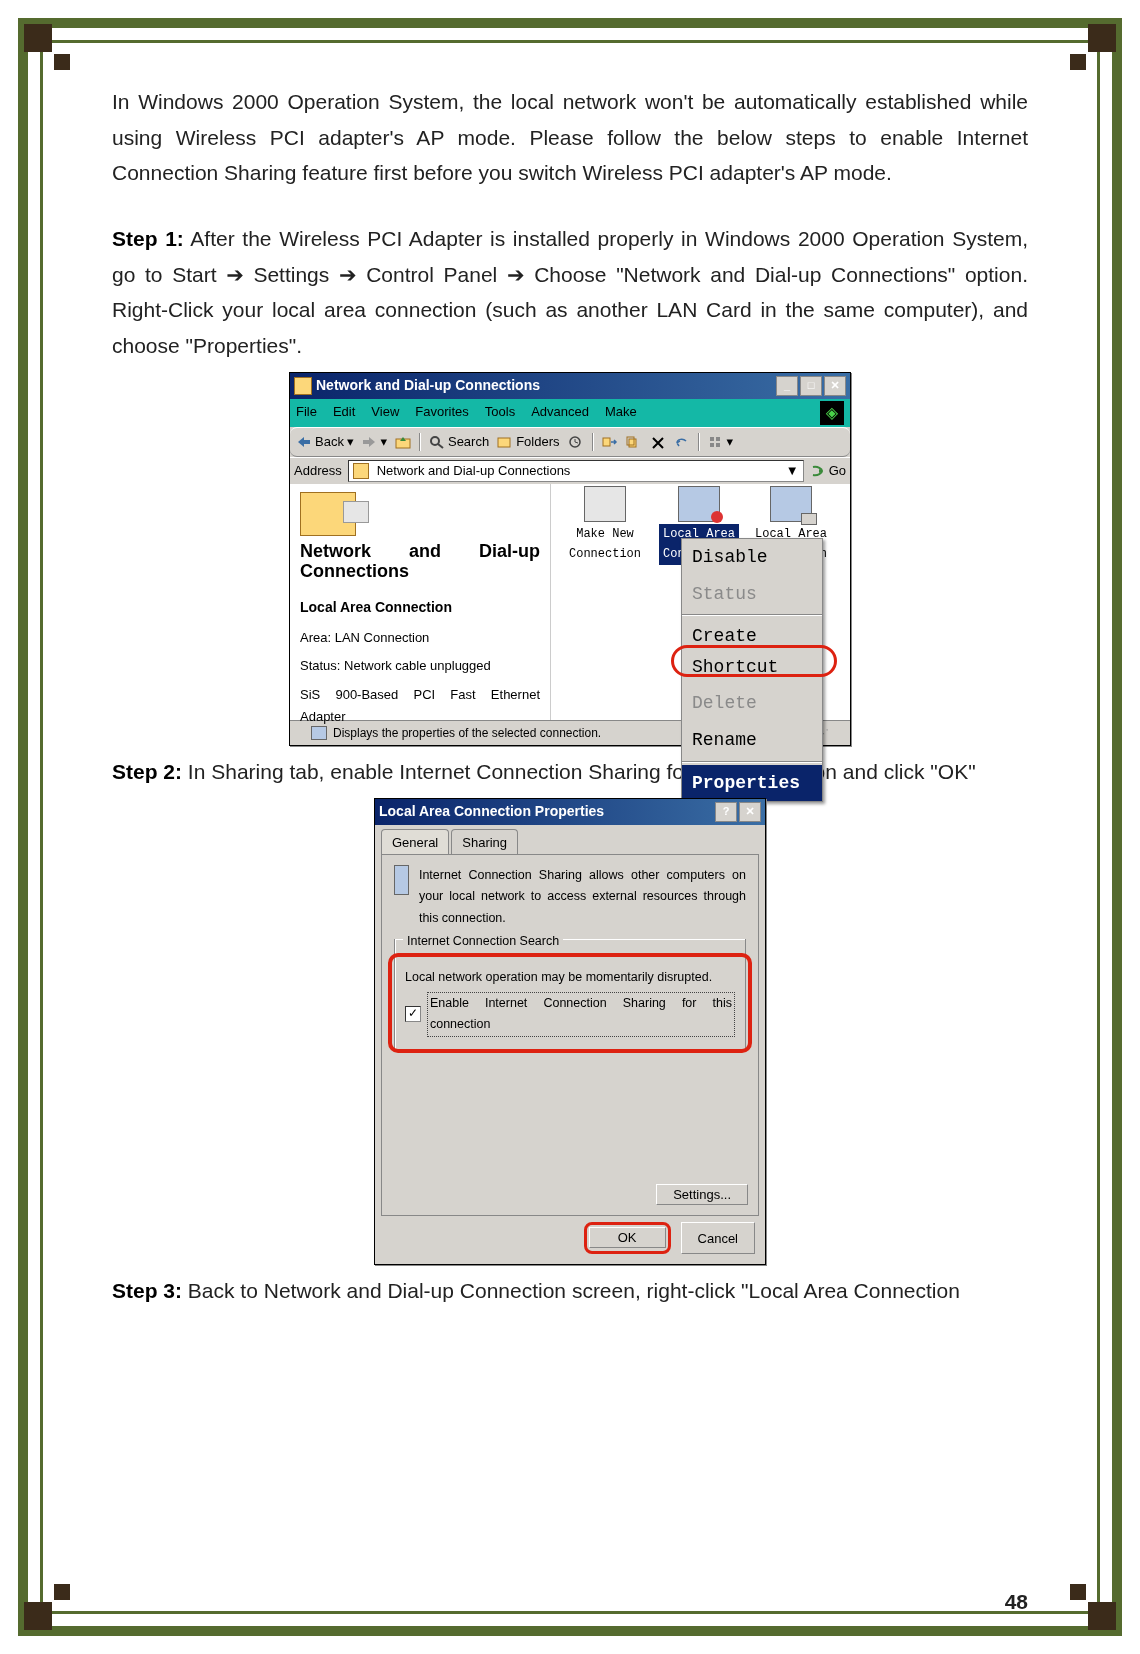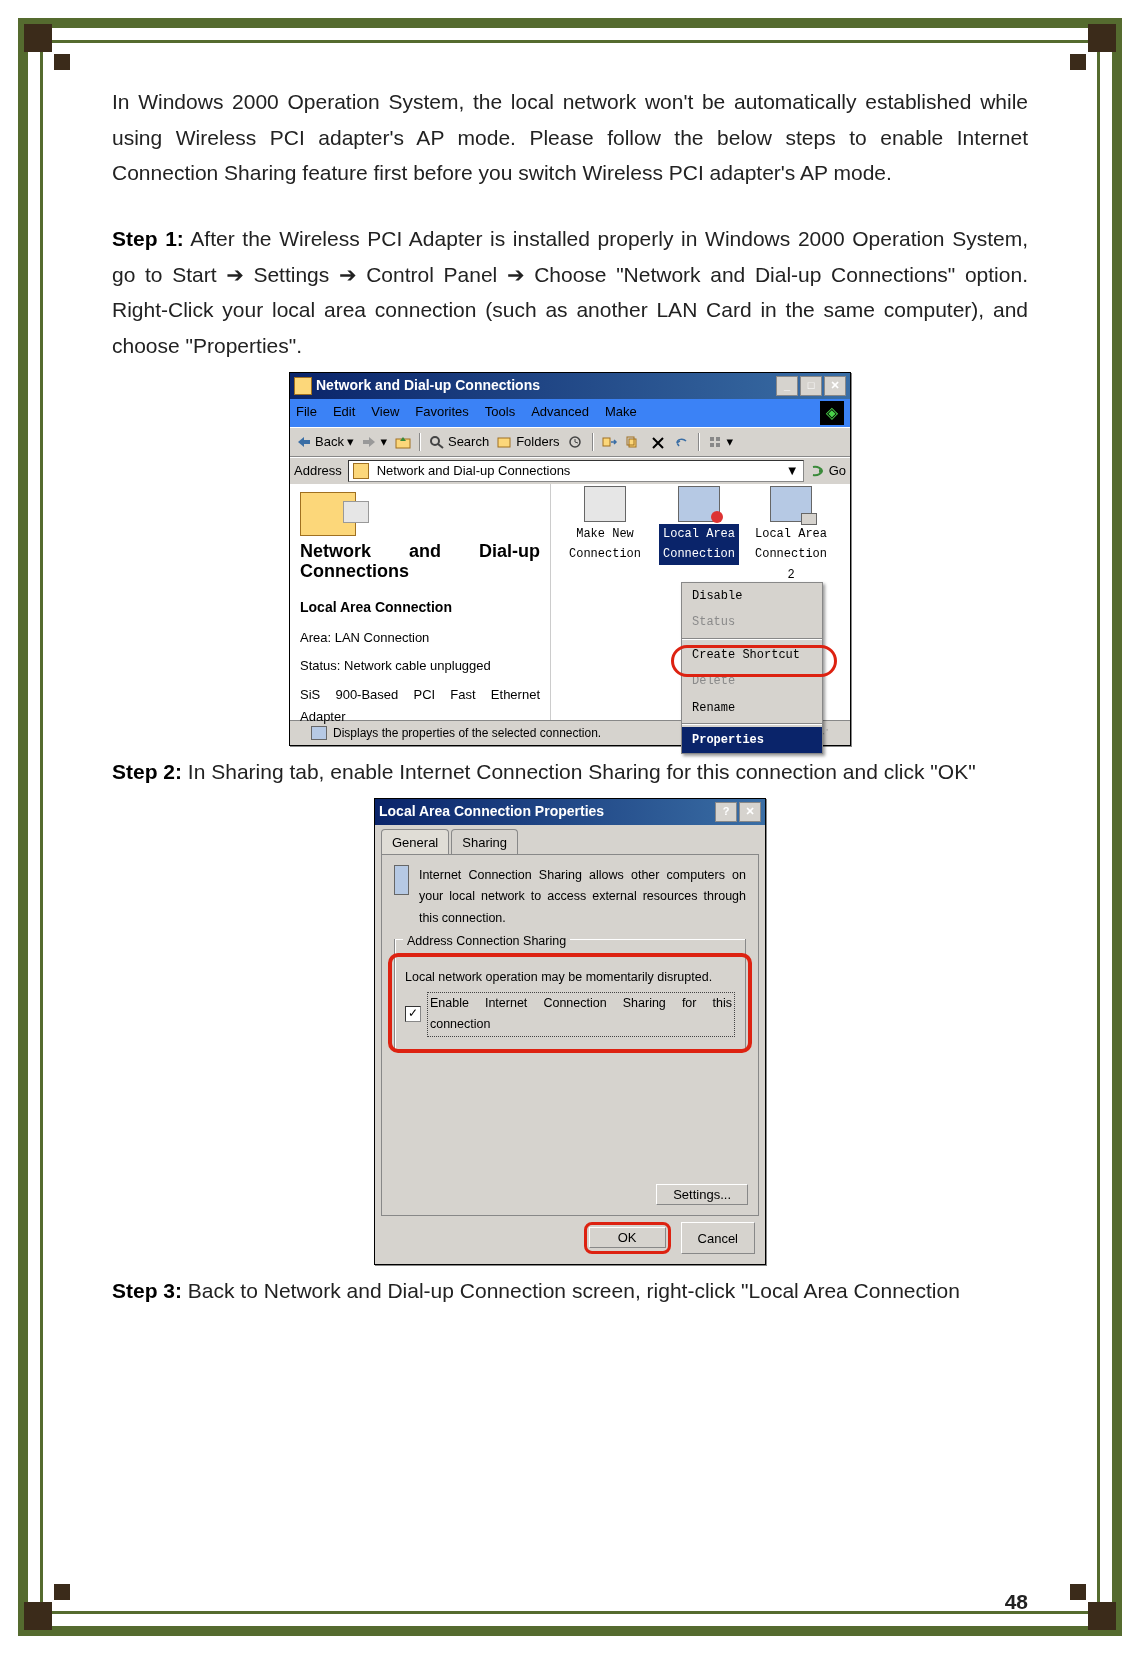--- a/index.html
+++ b/index.html
@@ -16,23 +16,23 @@
   .step-label{color:#000000;font-weight:bold;}
   .b{font-weight:normal;}
   .arrow{font-family:Arial;}
   .pg-num{position:absolute;right:112px;bottom:40px;font-weight:bold;font-size:21px;}
   
   .win{margin:8px auto 8px auto;background:#d6d3ce;border:1px solid #000;box-shadow:1px 1px 0 #888;font-family:Tahoma,Arial,sans-serif;font-size:13px;color:#000;position:relative;}
   .titlebar{background:linear-gradient(to right,#0a246a,#3a6ea5);color:#fff;font-weight:bold;display:flex;align-items:center;padding:2px 4px;height:22px;font-size:14px;}
   .title-ico{width:16px;height:16px;background:#fcd77a;border:1px solid #a07020;margin-right:4px;}
   .win-btns{margin-left:auto;display:flex;gap:2px;}
   .win-btn{width:20px;height:18px;background:#d6d3ce;border:1px solid #888;font-size:11px;line-height:16px;text-align:center;font-family:Arial;}
-  .menubar{padding:2px 6px;background:#3b82f6;font-size:13px;display:flex;gap:16px;}
+  .menubar{padding:2px 6px;background:#14b8a6;font-size:13px;display:flex;gap:16px;}
   .menubar span{white-space:nowrap;}
-  .toolbar{padding:3px 6px;border-top:1px solid #fff;border-bottom:1px solid #888;display:flex;align-items:center;gap:8px;font-size:13px;}
+  .toolbar{padding:3px 6px;border-top:1px solid #fff;border-bottom:1px solid #888;display:flex;align-items:center;gap:8px;font-size:13px;border-radius:7px;}
   .tb-sep{width:0;height:18px;border-left:1px solid #888;border-right:1px solid #fff;}
   .tb-btn{display:flex;align-items:center;gap:3px;}
   .ico{display:inline-block;width:16px;height:14px;vertical-align:middle;}
   .addrbar{display:flex;align-items:center;padding:2px 4px;border-top:1px solid #fff;}
   .addr-input{flex:1;background:#fff;border:1px inset #888;height:20px;display:flex;align-items:center;padding:0 4px;margin:0 6px;font-size:13px;}
   .addr-go{display:flex;align-items:center;gap:3px;}
   
   .explorer-body{background:#fff;display:flex;height:236px;}
   .exp-left{width:240px;border-right:1px solid #ccc;padding:8px 10px;}
   .exp-left-icon{width:54px;height:42px;background:#fcd77a;border:1px solid #a07020;margin-bottom:6px;position:relative;}
@@ -40,21 +40,21 @@
   .exp-title{font-weight:bold;font-size:18px;line-height:1.1;margin-bottom:14px;}
   .exp-sub{font-weight:bold;font-size:14px;margin-bottom:8px;}
   .exp-line{font-size:13px;margin:6px 0;}
   .exp-right{flex:1;position:relative;padding:8px 6px;font-family:Liberation Mono, monospace;}
   .icon-item{position:absolute;top:2px;width:80px;text-align:center;font-size:12px;}
   .icon-item .glyph{width:40px;height:34px;margin:0 auto 2px;background:#b6c9e4;border:1px solid #666;position:relative;}
   .make-new .glyph{background:#e6e6e6}
   .lac .glyph:after{content:"";position:absolute;right:-4px;bottom:-2px;width:12px;height:12px;background:#d33;border-radius:50%;}
   .lac2 .glyph:after{content:"";position:absolute;right:-6px;bottom:-4px;width:14px;height:10px;background:#d6d3ce;border:1px solid #666;}
   .icon-item.sel .lbl{background:#0a246a;color:#fff;}
-  .ctx-menu{position:absolute;top:54px;left:322px;width:140px;background:#d6d3ce;border:1px solid #888;box-shadow:2px 2px 3px rgba(0,0,0,.4);font-size:12px;margin-top:44px;}
+  .ctx-menu{position:absolute;top:54px;left:322px;width:140px;background:#d6d3ce;border:1px solid #888;box-shadow:2px 2px 3px rgba(0,0,0,.4);font-size:18px;}
   .ctx-item{padding:3px 10px;}
   .ctx-item.disabled{color:#8a8a8a;}
   .ctx-sep{height:0;border-top:1px solid #888;border-bottom:1px solid #fff;margin:2px 0;}
   .ctx-item.sel{background:#0a246a;color:#fff;font-weight:bold;}
   .ctx-highlight{position:absolute;top:161px;left:318px;width:160px;height:26px;border:3px solid #d21;border-radius:16px;}
   .statusbar{border-top:1px solid #888;background:#d6d3ce;padding:2px 21px;font-size:12px;display:flex;align-items:center;gap:6px;}
   .stat-ico{width:14px;height:12px;background:#b6c9e4;border:1px solid #666;}
   .resize{margin-left:auto;color:#999;font-size:11px;}
   .throbber{width:24px;height:24px;background:#000;margin-left:auto;display:flex;align-items:center;justify-content:center;color:#4ad24a;font-size:16px;}
   
@@ -292,21 +292,21 @@
     <div class="tabs">
       <div class="tab inactive">General</div>
       <div class="tab active">Sharing</div>
     </div>
     <div class="tab-body">
       <div class="desc">
         <div class="desc-ico"></div>
         <div>Internet Connection Sharing allows other computers on your local network to access external resources through this connection.</div>
       </div>
       <div class="groupbox">
-        <div class="gb-title">Address Connection Sharing</div>
+        <div class="gb-title">Internet Connection Search</div>
         <div class="gb-line">Local network operation may be momentarily disrupted.</div>
         <label class="chk">
           <span class="box">✓</span>
           <span class="txt">Enable Internet Connection Sharing for this connection</span>
         </label>
       </div>
       <div class="group-highlight"></div>
       <button class="btn settings-btn">Settings...</button>
     </div>
     <div class="ok-row">

